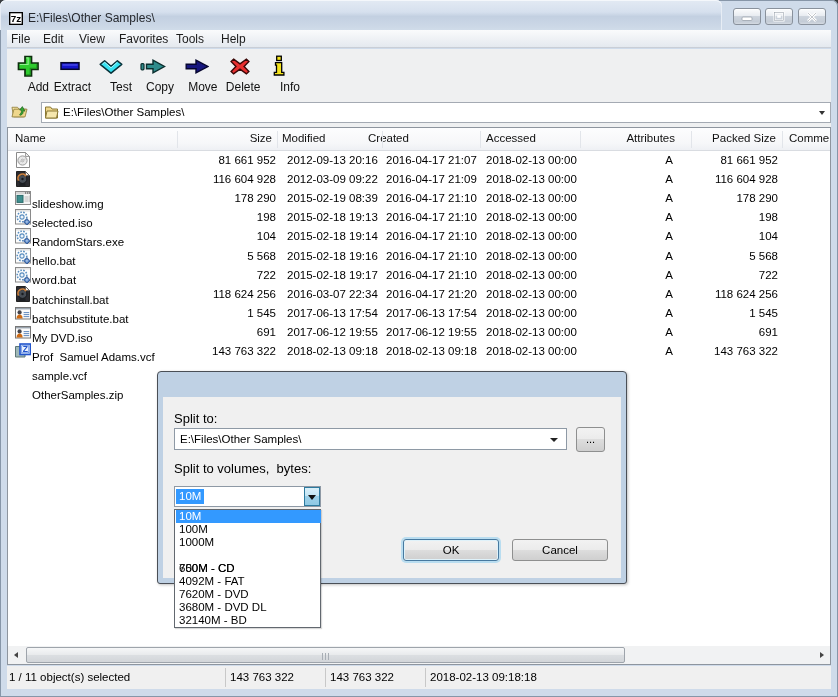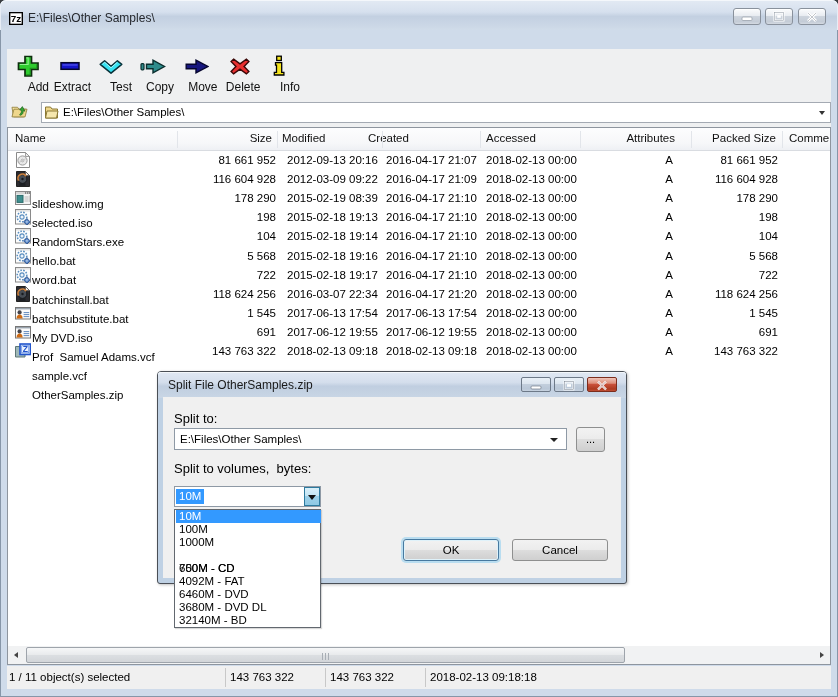--- a/index.html
+++ b/index.html
@@ -1,16 +1,16 @@
 <!DOCTYPE html>
 <html><head><meta charset="utf-8"><style>
 * { margin:0; padding:0; box-sizing:border-box; }
 html,body { width:838px; height:697px; overflow:hidden; background:#3a3d40; font-family:"Liberation Sans",sans-serif; }
 #win { position:absolute; left:0; top:0; width:838px; height:697px; border-radius:6px 6px 0 0; background:#CFDBEA; overflow:hidden; box-shadow: inset 0 0 0 1px #8796A8; }
-#titlebar { position:absolute; left:0; top:0; width:838px; height:30px; background:linear-gradient(#E3EAF4 0%, #D6E0EE 40%, #C3D0E1 55%, #CBD7E6 85%, #D0DCE9 100%); border-radius:6px 6px 0 0; box-shadow: inset 0 1px 0 #F4F7FB, inset 1px 0 0 #E7EDF5, inset -1px 0 0 #E7EDF5; }
+#titlebar { position:absolute; left:0; top:0; width:722px; height:30px; background:linear-gradient(#E3EAF4 0%, #D6E0EE 40%, #C3D0E1 55%, #CBD7E6 85%, #D0DCE9 100%); border-radius:6px 6px 0 0; box-shadow: inset 0 1px 0 #F4F7FB, inset 1px 0 0 #E7EDF5, inset -1px 0 0 #E7EDF5; }
 #title7z { position:absolute; left:9px; top:12px; width:14px; height:13px; }
 #titletext { position:absolute; left:28px; top:11px; font-size:12px; color:#26292e; }
 .capbtn { position:absolute; top:8px; height:17px; width:28px; border:1px solid #89919C; border-radius:3px; background:linear-gradient(#FBFCFD 0%, #E8ECF1 45%, #CDD4DD 50%, #C4CCD6 85%, #D4DAE2 100%); box-shadow: inset 0 1px 0 rgba(255,255,255,.85); }
 #menubar { position:absolute; left:7px; top:30px; width:824px; height:18px; background:linear-gradient(#FAFBFC, #EDF0F4 60%, #E4E9EF); border-bottom:1px solid #C9CED6; }
 .menu { position:absolute; top:2px; font-size:12px; color:#1c1c1c; }
 #toolbar { position:absolute; left:7px; top:49px; width:824px; height:49px; background:#EFF0F1; }
 .tbtn { position:absolute; top:4px; width:42px; height:44px; text-align:right; }
 .tbtn svg { display:block; margin:2px auto 0; }
 .tlabel { font-size:12px; color:#111; display:block; margin-top:3px; }
 #addr { position:absolute; left:7px; top:98px; width:824px; height:29px; background:#EFF0F1; }
@@ -71,20 +71,28 @@
   <div class="capbtn" style="left:765px"><svg width="26" height="15" viewBox="0 0 26 15">
           <rect x="8.5" y="3.5" width="9" height="8" fill="none" stroke="#fff" stroke-width="2"></rect>
           <rect x="8.5" y="3.5" width="9" height="8" fill="none" stroke="#9AA2AC" stroke-width="0.6"></rect>
           <rect x="11.2" y="6.2" width="3.6" height="2.6" fill="#fff"></rect>
         </svg></div>
   <div class="capbtn" style="left:798px"><svg width="26" height="15" viewBox="0 0 26 15">
           <path d="M9 4 L17 12 M17 4 L9 12" stroke="#fff" stroke-width="2.6"></path>
           <path d="M9 4 L17 12 M17 4 L9 12" stroke="#848C96" stroke-width="0.5"></path>
         </svg></div>
  </div>
+ <div id="menubar">
+  <span class="menu" style="left:4px">File</span>
+  <span class="menu" style="left:36px">Edit</span>
+  <span class="menu" style="left:72px">View</span>
+  <span class="menu" style="left:112px">Favorites</span>
+  <span class="menu" style="left:169px">Tools</span>
+  <span class="menu" style="left:214px">Help</span>
+ </div>
  <div id="toolbar">
   <div class="tbtn" style="left:0px">
         <svg width="22" height="22" viewBox="0 0 22 22">
           <path d="M8 1.5h6.5V8H21v6.5h-6.5V21H8v-6.5H1.5V8H8z" fill="#2ECC2E" stroke="#0E2E0E" stroke-width="1.7"></path>
           <path d="M9.3 2.8h1.8v6.7H2.8" stroke="#90F090" stroke-width="1.2" fill="none"></path>
           <path d="M19.8 9.3v3.9h-6.6v6.6h-3.9" stroke="#1E8E1E" stroke-width="1.1" fill="none"></path>
         </svg>
         <span class="tlabel">Add</span>
       </div>
   <div class="tbtn" style="left:42px">
@@ -364,35 +372,20 @@
  <div id="status">
   <span class="stxt" style="left:2px">1 / 11 object(s) selected</span>
   <span class="stsep" style="left:218px"></span>
   <span class="stxt" style="left:223px">143 763 322</span>
   <span class="stsep" style="left:318px"></span>
   <span class="stxt" style="left:323px">143 763 322</span>
   <span class="stsep" style="left:418px"></span>
   <span class="stxt" style="left:423px">2018-02-13 09:18:18</span>
  </div>
  <div id="dlg">
-  <div id="dlgtitle">
-   <span id="dlgtitletext">Split File OtherSamples.zip</span>
-   <div class="dcapbtn" style="left:363px"><svg width="28" height="13" viewBox="0 0 28 13">
-            <rect x="9" y="7" width="10" height="3" rx="1" fill="#fff" stroke="#6D7988" stroke-width="0.7"></rect>
-          </svg></div>
-   <div class="dcapbtn" style="left:396px"><svg width="28" height="13" viewBox="0 0 28 13">
-            <rect x="9.5" y="2.5" width="9" height="8" fill="none" stroke="#fff" stroke-width="1.8"></rect>
-            <rect x="9.5" y="2.5" width="9" height="8" fill="none" stroke="#6D7988" stroke-width="0.5"></rect>
-            <rect x="12" y="5.2" width="4" height="2.6" fill="#fff"></rect>
-          </svg></div>
-   <div class="dcapbtn" id="dclose" style="left:429px"><svg width="28" height="13" viewBox="0 0 28 13">
-            <path d="M10 2.5 L18 10.5 M18 2.5 L10 10.5" stroke="#fff" stroke-width="2.4"></path>
-            <path d="M10 2.5 L18 10.5 M18 2.5 L10 10.5" stroke="#833" stroke-width="0.5"></path>
-          </svg></div>
-  </div>
   <div id="dlgbody">
    <span class="dlabel" style="left:11px;top:14px">Split to:</span>
    <div id="combo1">
           <span class="ctext">E:\Files\Other Samples\</span>
           <div class="carrow"></div>
         </div>
    <div id="dots">...</div>
    <span class="dlabel" style="left:11px;top:64px">Split to volumes,  bytes:</span>
    <div id="combo2">
           <span class="sel">10M</span>
@@ -404,17 +397,17 @@
    <div class="dbtn" id="cancelbtn">Cancel</div>
   </div>
  </div>
  <div id="listbox">
 <div class="li hl" style="top:0.0px">10M</div>
 <div class="li" style="top:13.0px">100M</div>
 <div class="li" style="top:26.0px">1000M</div>
 <div class="li" style="top:52px">650M - CD</div>
 <div class="li" style="top:52.0px">700M - CD</div>
 <div class="li" style="top:65.0px">4092M - FAT</div>
-<div class="li" style="top:78.0px">6460M - DVD</div>
+<div class="li" style="top:78.0px">7620M - DVD</div>
 <div class="li" style="top:91.0px">3680M - DVD DL</div>
 <div class="li" style="top:104.0px">32140M - BD</div>
  </div>
 </div>
 
 </body></html>

